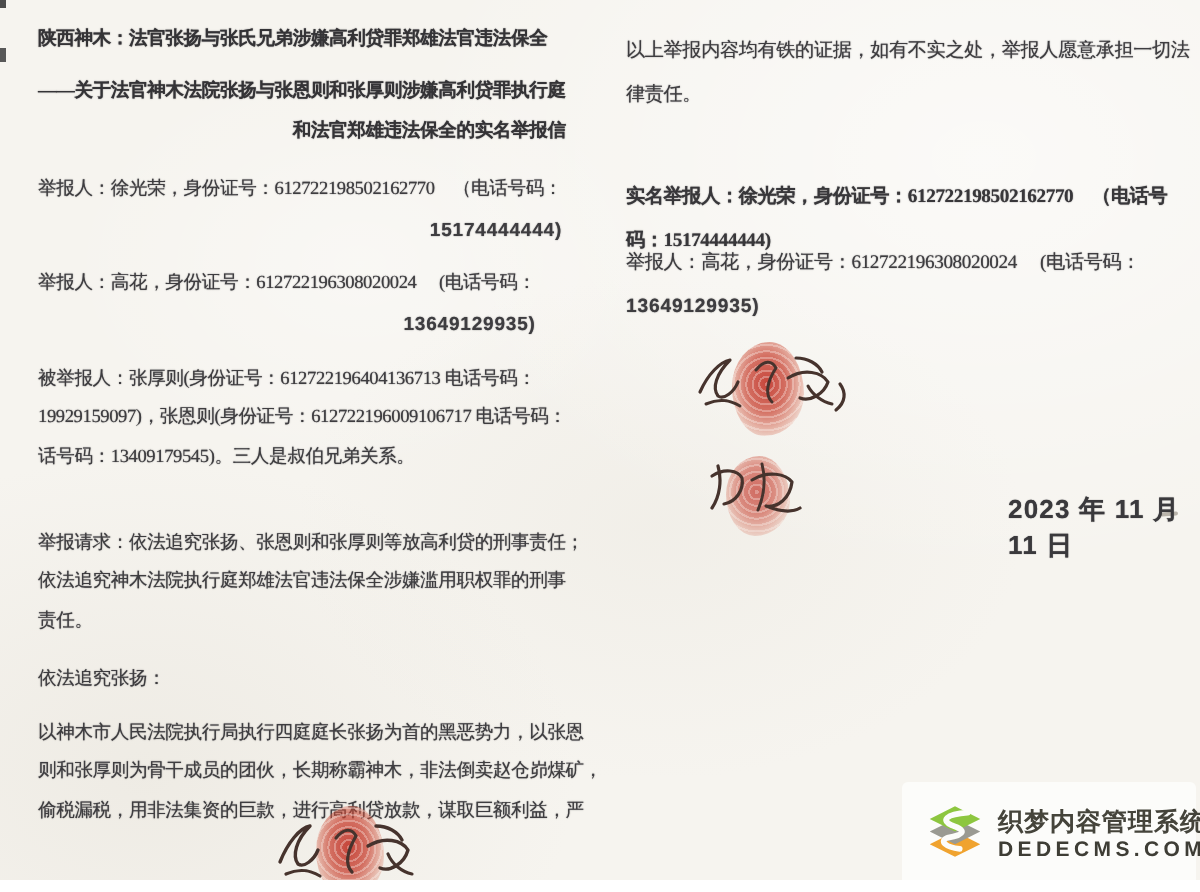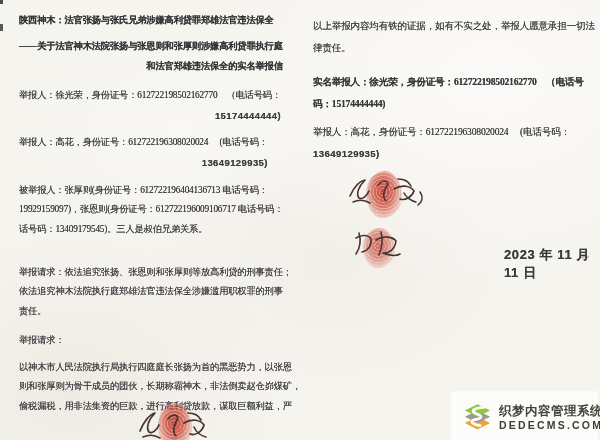--- a/index.html
+++ b/index.html
@@ -111,39 +111,39 @@
       <div class="line">话号码：13409179545)。三人是叔伯兄弟关系。</div>
     </div>
 
     <div class="para" style="top:263px">
       <div class="line">举报请求：依法追究张扬、张恩则和张厚则等放高利贷的刑事责任；</div>
       <div class="line">依法追究神木法院执行庭郑雄法官违法保全涉嫌滥用职权罪的刑事</div>
       <div class="line">责任。</div>
     </div>
 
     <div class="para" style="top:331px">
-      <div class="line">举报请求：</div>
+      <div class="line">依法追究张扬：</div>
     </div>
 
     <div class="para" style="top:358px">
       <div class="line">以神木市人民法院执行局执行四庭庭长张扬为首的黑恶势力，以张恩</div>
       <div class="line">则和张厚则为骨干成员的团伙，长期称霸神木，非法倒卖赵仓峁煤矿，</div>
       <div class="line">偷税漏税，用非法集资的巨款，进行高利贷放款，谋取巨额利益，严</div>
     </div>
 
   </section>
 
   <section class="page-col right">
 
     <div class="para" style="top:15px">
       <div class="line">以上举报内容均有铁的证据，如有不实之处，举报人愿意承担一切法</div>
       <div class="line">律责任。</div>
     </div>
 
-    <div class="para semibold" style="top:71px">
+    <div class="para semibold" style="top:88px">
       <div class="line">实名举报人：徐光荣，身份证号：612722198502162770　（电话号</div>
       <div class="line">码：15174444444)</div>
     </div>
 
     <div class="para" style="top:121px">
       <div class="line">举报人：高花，身份证号：612722196308020024　 (电话号码：</div>
       <div class="line numline">13649129935)</div>
     </div>
 
   </section>

